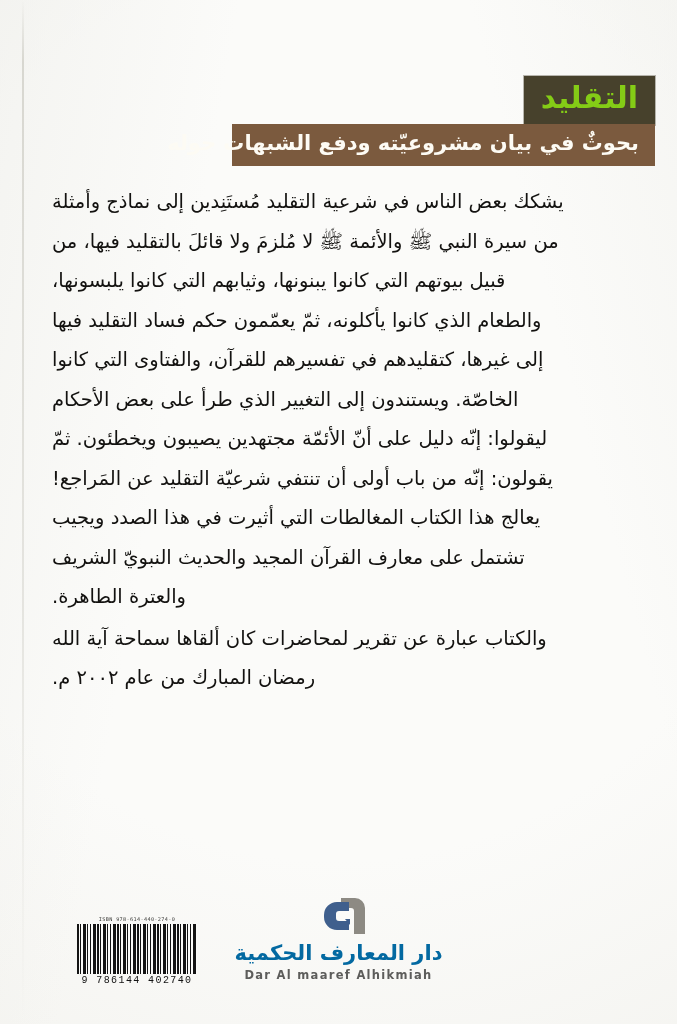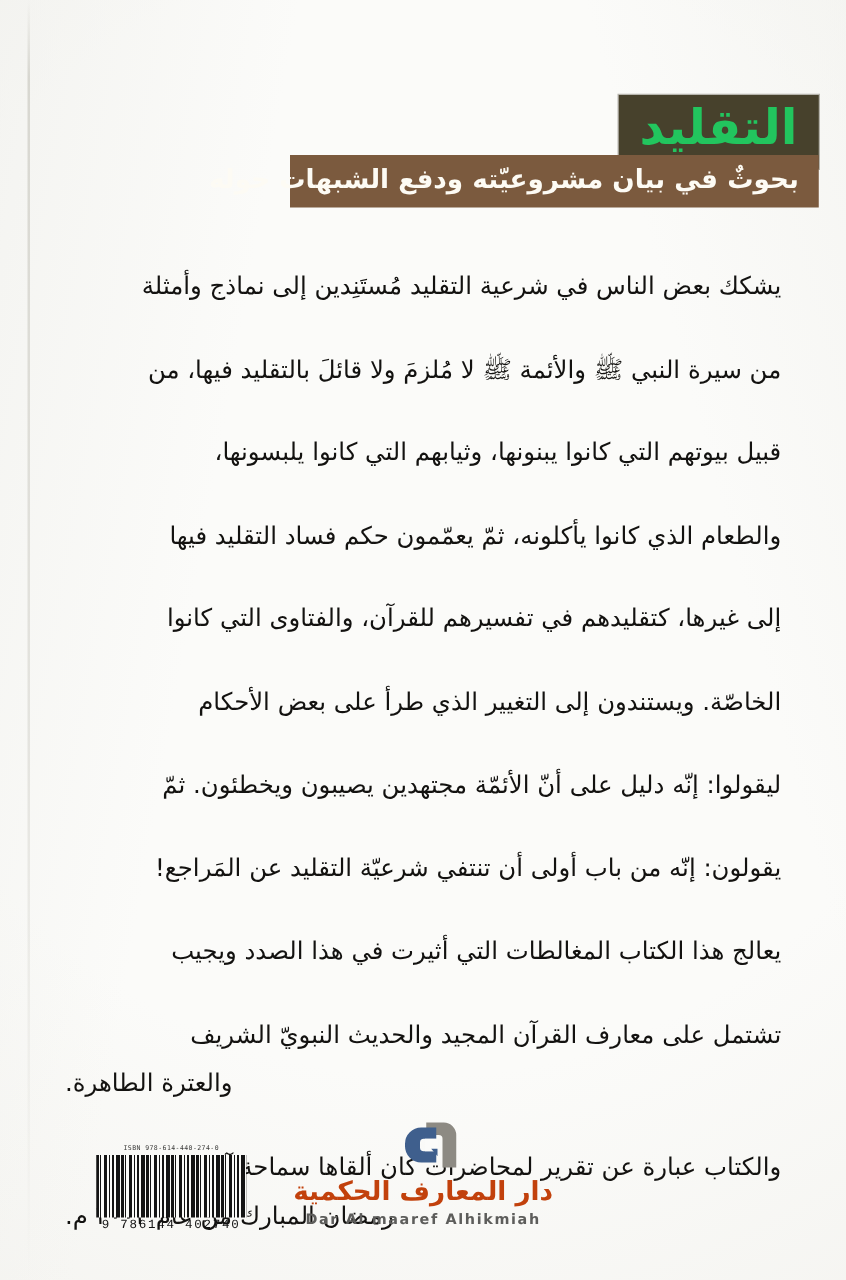--- a/index.html
+++ b/index.html
@@ -37,22 +37,22 @@
   
   .title-box {
     position: absolute;
     top: 76px;
     right: 22px;
     background: #47412c;
     padding: 5px 17px 9px 17px;
     box-shadow: 0 0 0 1px rgba(60,54,36,0.35);
   }
   .title-box-text {
-    color: #22c55e;
-    font-size: 39px;
+    color: #84cc16;
+    font-size: 30px;
     font-weight: bold;
     line-height: 1.15;
     letter-spacing: 0px;
     white-space: nowrap;
   }
   .subtitle-bar {
     position: absolute;
     top: 124px;
     right: 22px;
     left: 232px;
@@ -81,22 +81,21 @@
     font-size: 19.5px;
     line-height: 39.5px;
     height: 39.5px;
     color: #131210;
     white-space: nowrap;
     display: flex;
     align-items: center;
     letter-spacing: 0;
   }
   .body-line.justify {
-    justify-content: flex-start;
-    margin-top: 27px;
+    justify-content: flex-end;
   }
   .body-line.justify > span { display: inline-block; }
   .body-line.end   { justify-content: flex-end; }
   .gap-after { margin-top: 2px; }
 
   
   .barcode-block {
     position: absolute;
     left: 76px;
     bottom: 38px;
@@ -139,21 +138,21 @@
     bottom: 42px;
     text-align: center;
   }
   .publisher-mark {
     width: 56px;
     height: 40px;
     margin: 0 auto 6px auto;
     display: block;
   }
   .publisher-ar {
-    color: #c2410c;
+    color: #0369a1;
     font-size: 21px;
     font-weight: bold;
     line-height: 1.1;
     direction: rtl;
   }
   .publisher-en {
     color: #5d5d5b;
     font-size: 11.5px;
     letter-spacing: 1.3px;
     direction: ltr;

